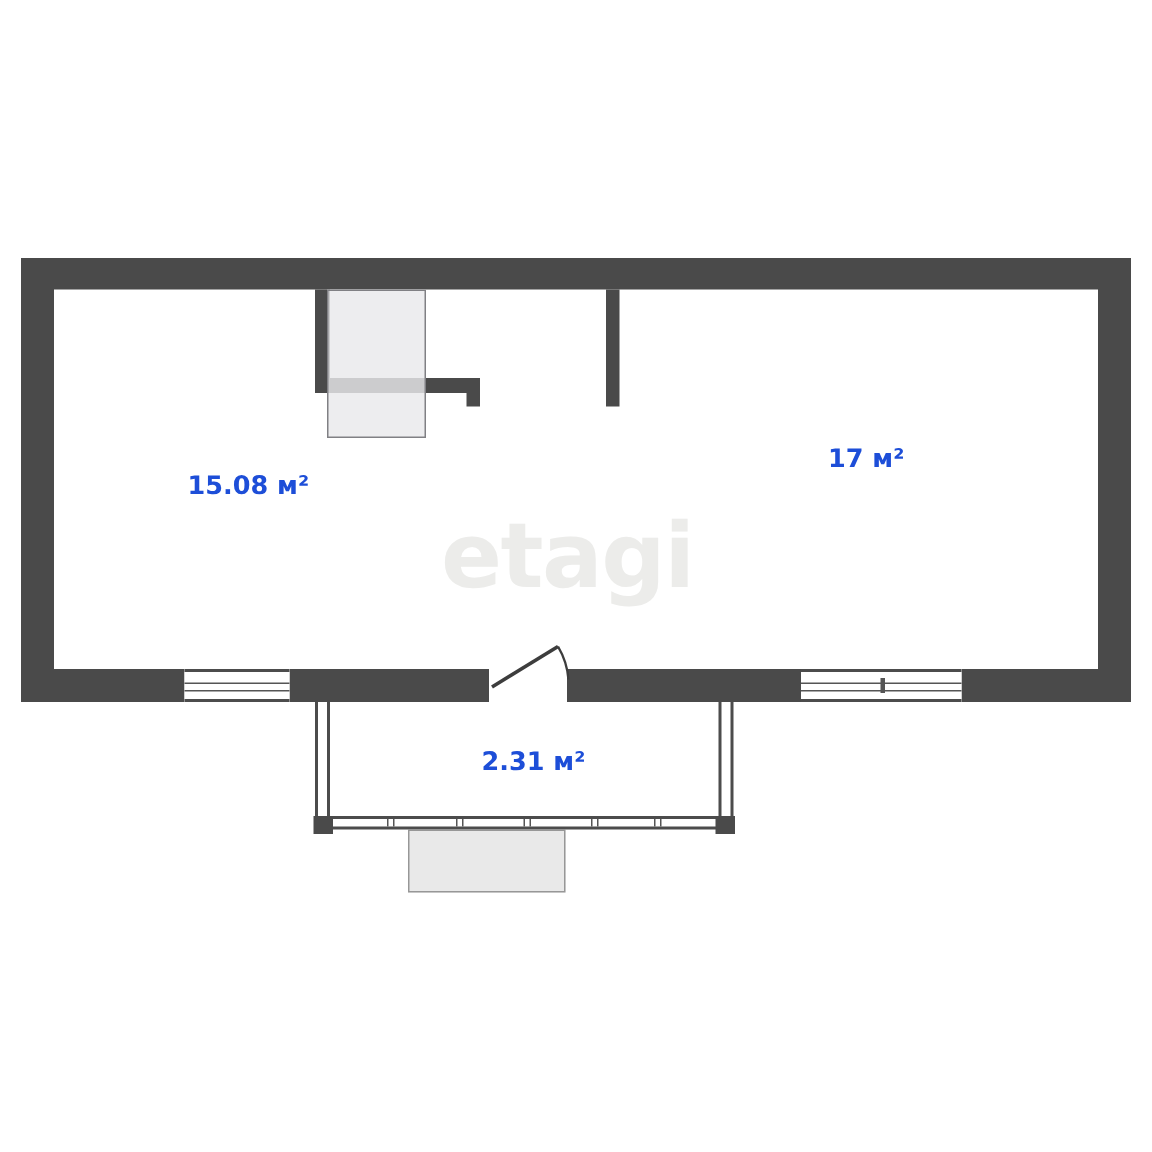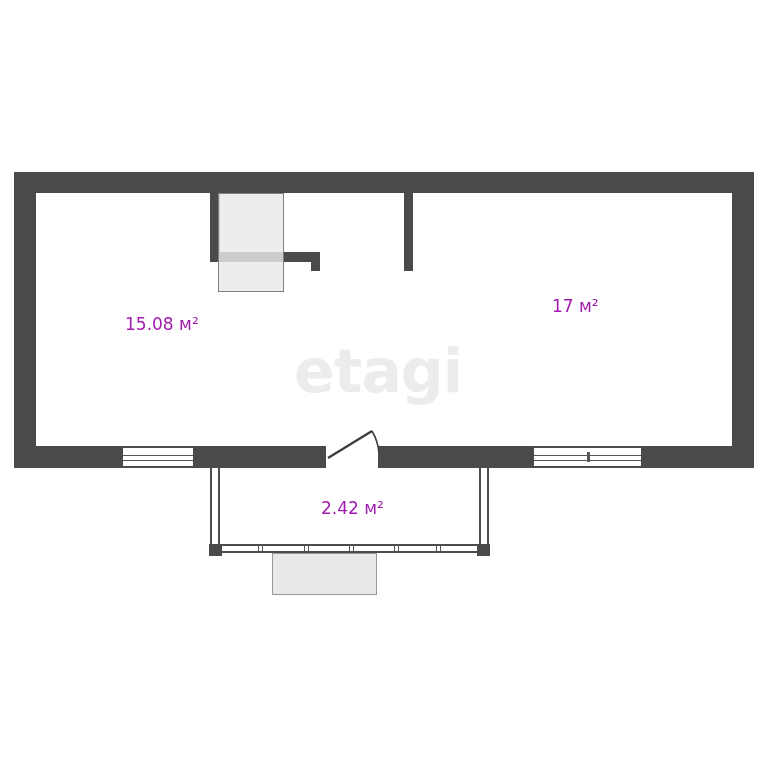--- a/index.html
+++ b/index.html
@@ -87,22 +87,22 @@
   .corner-block-right{left:477px;}
 
   
   .porch{
     position:absolute;left:272px;top:553px;width:105px;height:42px;
     background:#e9e9e9;border:1px solid #979797;box-sizing:border-box;z-index:1;
   }
 
   
   .area-label{
-    position:absolute;z-index:5;color:#a21caf;
-    font-size:17px;font-weight:400;white-space:nowrap;
+    position:absolute;z-index:5;color:#1d4ed8;
+    font-size:17px;font-weight:700;white-space:nowrap;
   }
   .label-room-left{left:125px;top:314px;}
   .label-room-right{left:552px;top:296px;}
   .label-balcony{left:321px;top:498px;}
 </style>
 </head>
 <body>
 
 <div class="floorplan">
 
@@ -145,15 +145,15 @@
     <div class="tick" style="left:94px"></div>
     <div class="tick" style="left:139px"></div>
     <div class="tick" style="left:184px"></div>
     <div class="tick" style="left:226px"></div>
   </div>
   <div class="corner-block corner-block-left"></div>
   <div class="corner-block corner-block-right"></div>
 
   <div class="area-label label-room-left">15.08 м²</div>
   <div class="area-label label-room-right">17 м²</div>
-  <div class="area-label label-balcony">2.42 м²</div>
+  <div class="area-label label-balcony">2.31 м²</div>
 
 </div>
 
 </body></html>

